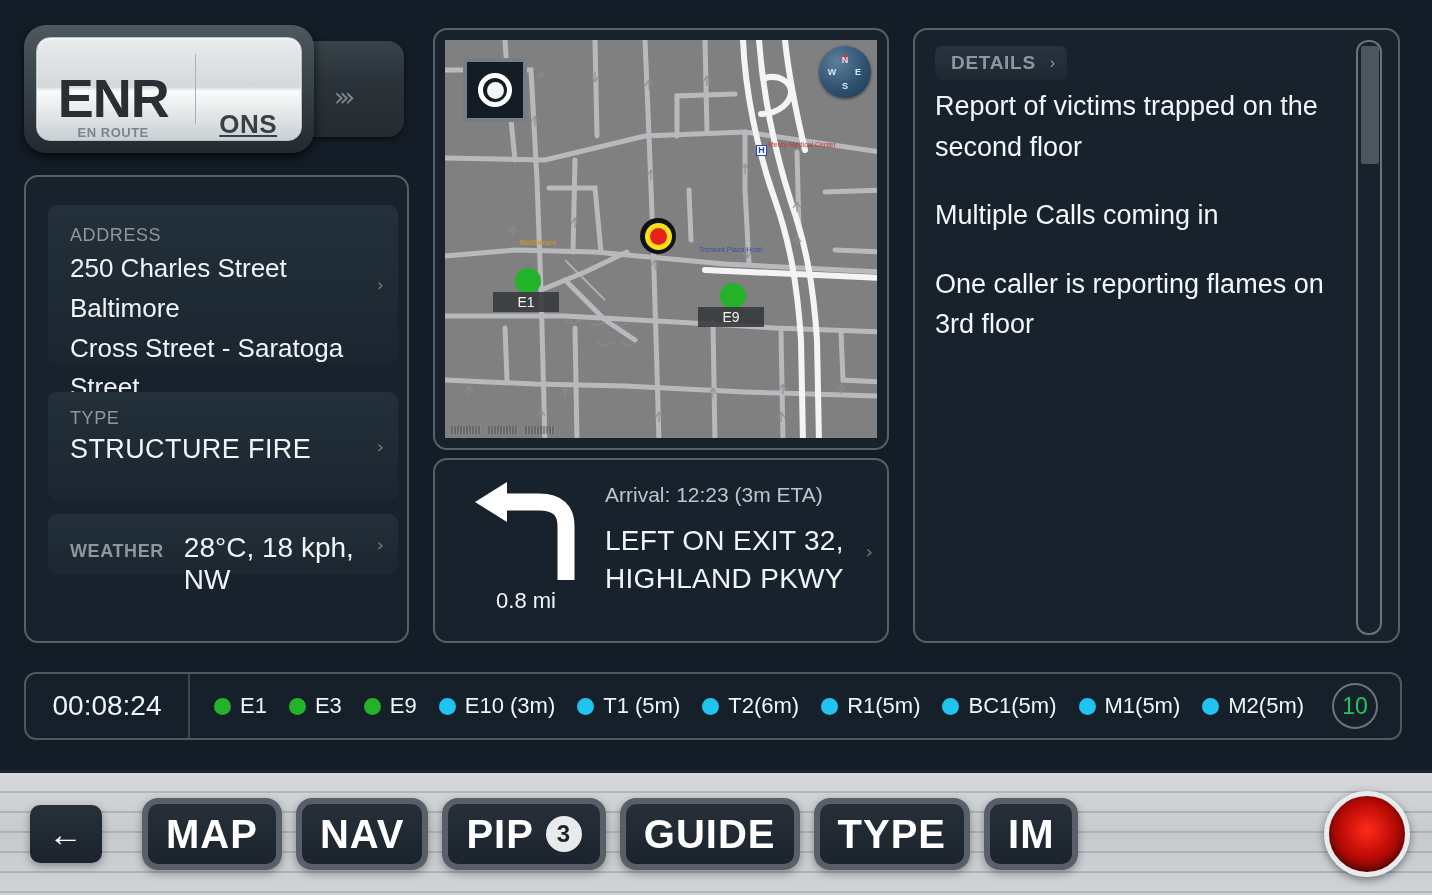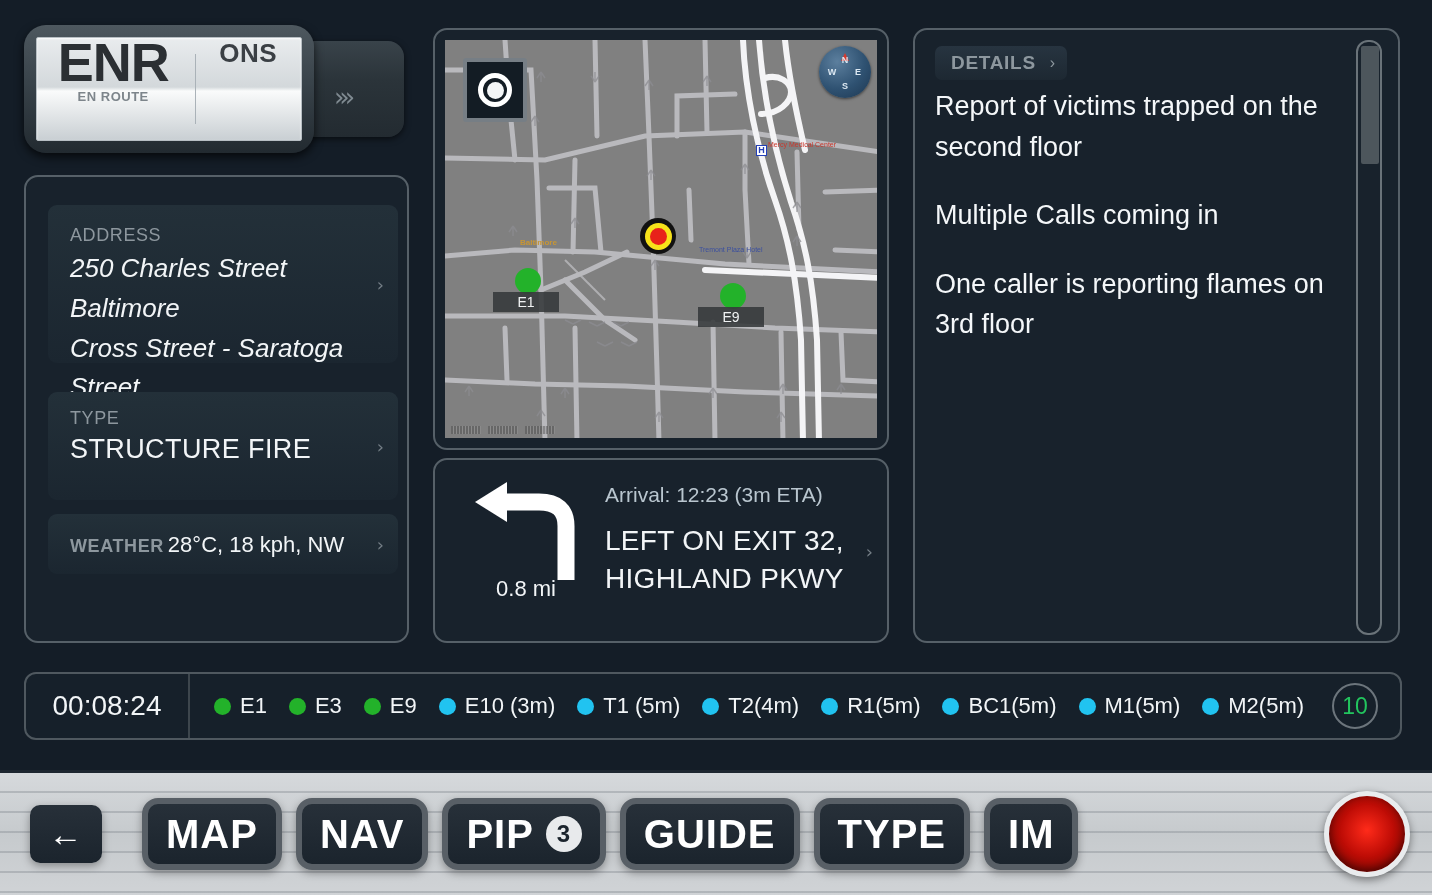--- a/index.html
+++ b/index.html
@@ -27,31 +27,31 @@
     font-family: "DejaVu Sans", sans-serif; opacity: .85;
   }
   .status-outer {
     position: absolute; left: 0; top: 0; width: 290px; height: 128px;
     border-radius: 22px;
     background: linear-gradient(180deg,#4e585f 0%,#39434a 45%,#222a30 100%);
     box-shadow: 0 4px 10px rgba(0,0,0,.7);
     padding: 12px;
   }
   .status-inner {
-    width: 100%; height: 100%; border-radius: 2px;
+    width: 100%; height: 100%; border-radius: 14px;
     background: linear-gradient(180deg,#e9ecee 0%,#d3d8db 48%,#fafbfb 52%,#c9cfd3 100%);
     border: 1px solid #b7bec3;
-    display: flex; align-items: flex-start; position: relative;
+    display: flex; align-items: flex-end; position: relative;
     box-shadow: inset 0 1px 2px rgba(255,255,255,.9);
   }
   .st-left { width: 60%; text-align: center; position: relative; padding-right: 6px; }
   .st-code { font-size: 54px; font-weight: bold; color: #2b2f33; line-height: .92; letter-spacing: -1px; }
   .st-sub { font-size: 13px; font-weight: bold; color: #7d858b; letter-spacing: .5px; margin-top: 1px; }
   .st-div { position: absolute; left: 60%; top: 16%; width: 1px; height: 68%; background: #aab2b8; }
-  .st-right { flex: 1; text-align: center; font-size: 26px; font-weight: bold; color: #3a3f44; letter-spacing: .5px; }
+  .st-right { flex: 1; text-align: center; font-size: 26px; font-weight: bold; color: #3a3f44; letter-spacing: .5px; text-decoration: underline; }
 
   
   .panel {
     position: absolute;
     background: #18222c;
     border: 2px solid #566068;
     border-radius: 14px;
   }
 
   
@@ -67,26 +67,26 @@
   .card-label {
     position: absolute; left: 22px; font-size: 18px; font-weight: normal;
     color: #8d979e; letter-spacing: .6px;
   }
   .card-value { position: absolute; left: 22px; color: #f2f5f7; }
   .chev-r {
     position: absolute; right: 14px; top: 50%; transform: translateY(-50%);
     color: #737d85; font-size: 18px; font-family: "DejaVu Sans", sans-serif;
   }
   #addr-label { top: 20px; }
-  #addr-lines { top: 44px; font-size: 26px; line-height: 1.53; width: 310px; font-style: italic; }
+  #addr-lines { top: 44px; font-size: 26px; line-height: 1.53; width: 310px; }
   #type-label { top: 16px; }
   #type-value { top: 42px; font-size: 27px; letter-spacing: .4px; }
   #weather-row { position: absolute; left: 22px; top: 18px; display: flex; align-items: baseline; }
   #weather-label { font-size: 18px; font-weight: bold; color: #8d979e; letter-spacing: .6px; }
-  #weather-value { font-size: 22px; color: #f2f5f7; margin-left: 4px; }
+  #weather-value { font-size: 28px; color: #f2f5f7; margin-left: 20px; }
 
   
   #map-panel { left: 433px; top: 28px; width: 456px; height: 422px; padding: 10px; }
   #map-canvas {
     position: relative; width: 100%; height: 100%;
     background: #808080; overflow: hidden;
   }
   #map-canvas svg { position: absolute; left: 0; top: 0; }
   .recenter-btn {
     position: absolute; left: 18px; top: 18px; width: 64px; height: 64px;
@@ -144,21 +144,21 @@
   }
   .map-attrib span {
     display: block; width: 30px; height: 8px;
     background: repeating-linear-gradient(90deg,#4a4a4a 0 2px, #9a9a9a 2px 3px);
   }
 
   
   #nav-panel { left: 433px; top: 458px; width: 456px; height: 185px; }
   .nav-arrow { position: absolute; left: 36px; top: 20px; width: 110px; height: 100px; }
   .nav-dist {
-    position: absolute; left: 36px; top: 116px; width: 110px; text-align: center;
+    position: absolute; left: 36px; top: 128px; width: 110px; text-align: center;
     color: #f2f5f7; font-size: 22px;
   }
   #nav-arrival {
     position: absolute; left: 170px; top: 23px; font-size: 21px; color: #b9c6cf;
   }
   #nav-instruction {
     position: absolute; left: 170px; top: 62px; width: 250px;
     font-size: 28px; line-height: 1.35; color: #f2f5f7; letter-spacing: .3px;
   }
 
@@ -443,21 +443,21 @@
         <div class="unit-chip">
           <span class="dot" style="background: rgb(33, 195, 240);"></span>
           <span class="nm">E10 (3m)</span>
         </div>
         <div class="unit-chip">
           <span class="dot" style="background: rgb(33, 195, 240);"></span>
           <span class="nm">T1 (5m)</span>
         </div>
         <div class="unit-chip">
           <span class="dot" style="background: rgb(33, 195, 240);"></span>
-          <span class="nm">T2(4m)</span>
+          <span class="nm">T2(6m)</span>
         </div>
         <div class="unit-chip">
           <span class="dot" style="background: rgb(33, 195, 240);"></span>
           <span class="nm">R1(5m)</span>
         </div>
         <div class="unit-chip">
           <span class="dot" style="background: rgb(33, 195, 240);"></span>
           <span class="nm">BC1(5m)</span>
         </div>
         <div class="unit-chip">

